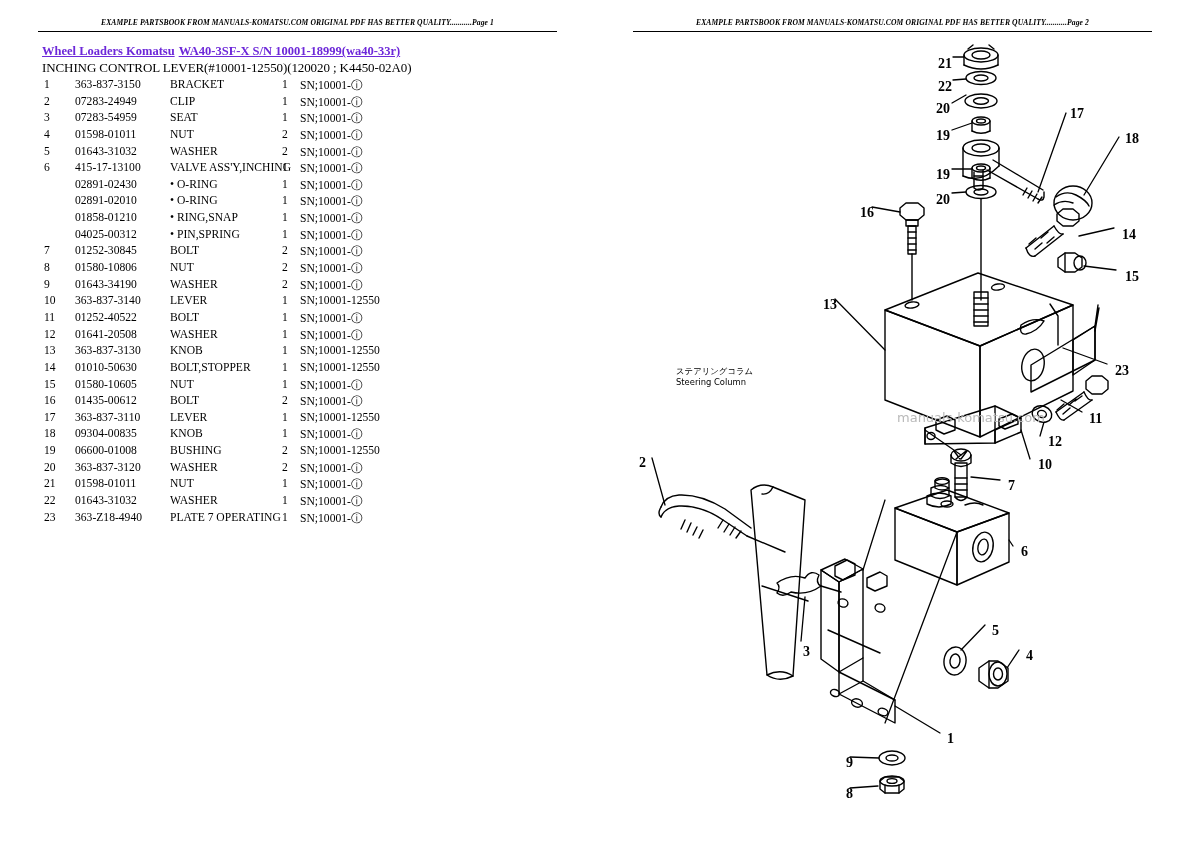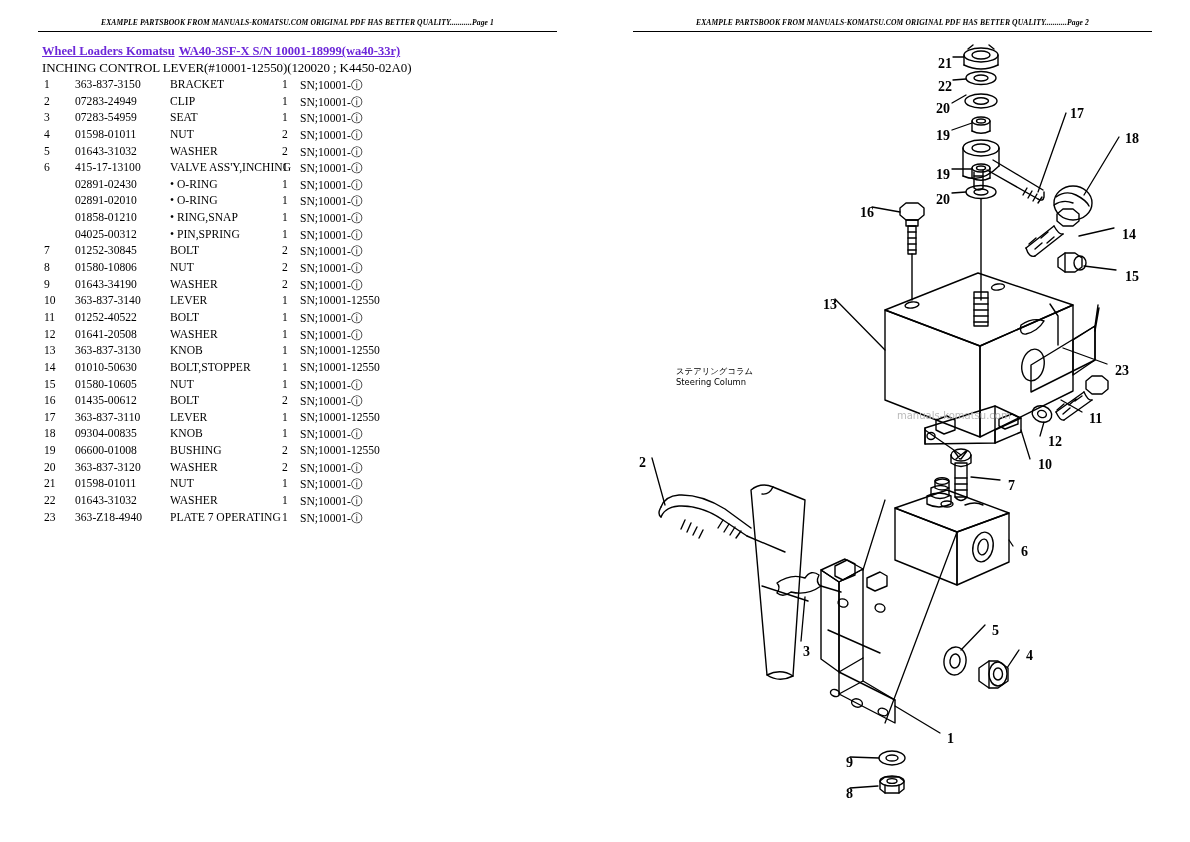--- a/index.html
+++ b/index.html
@@ -54,21 +54,21 @@
 
   
   .diagram{position:absolute;left:0;top:0;width:595px;height:842px;}
   .diagram svg{position:absolute;left:0;top:0;}
   .calloutlabel{font-family:"Liberation Serif",serif;font-weight:bold;font-size:14px;}
   .jp-label{
     position:absolute;font-family:"DejaVu Sans",sans-serif;font-size:8.4px;
     line-height:11px;text-align:left;white-space:nowrap;color:#000;
   }
   .watermark{
-    position:absolute;font-family:"DejaVu Sans",sans-serif;font-size:10px;
+    position:absolute;font-family:"DejaVu Sans",sans-serif;font-size:13px;
     color:#b9b9b9;white-space:nowrap;padding-left:12px;
   }
 </style>
 </head>
 <body>
 
 <div class="page-wrap">
 
   <div class="half half-left">
 

